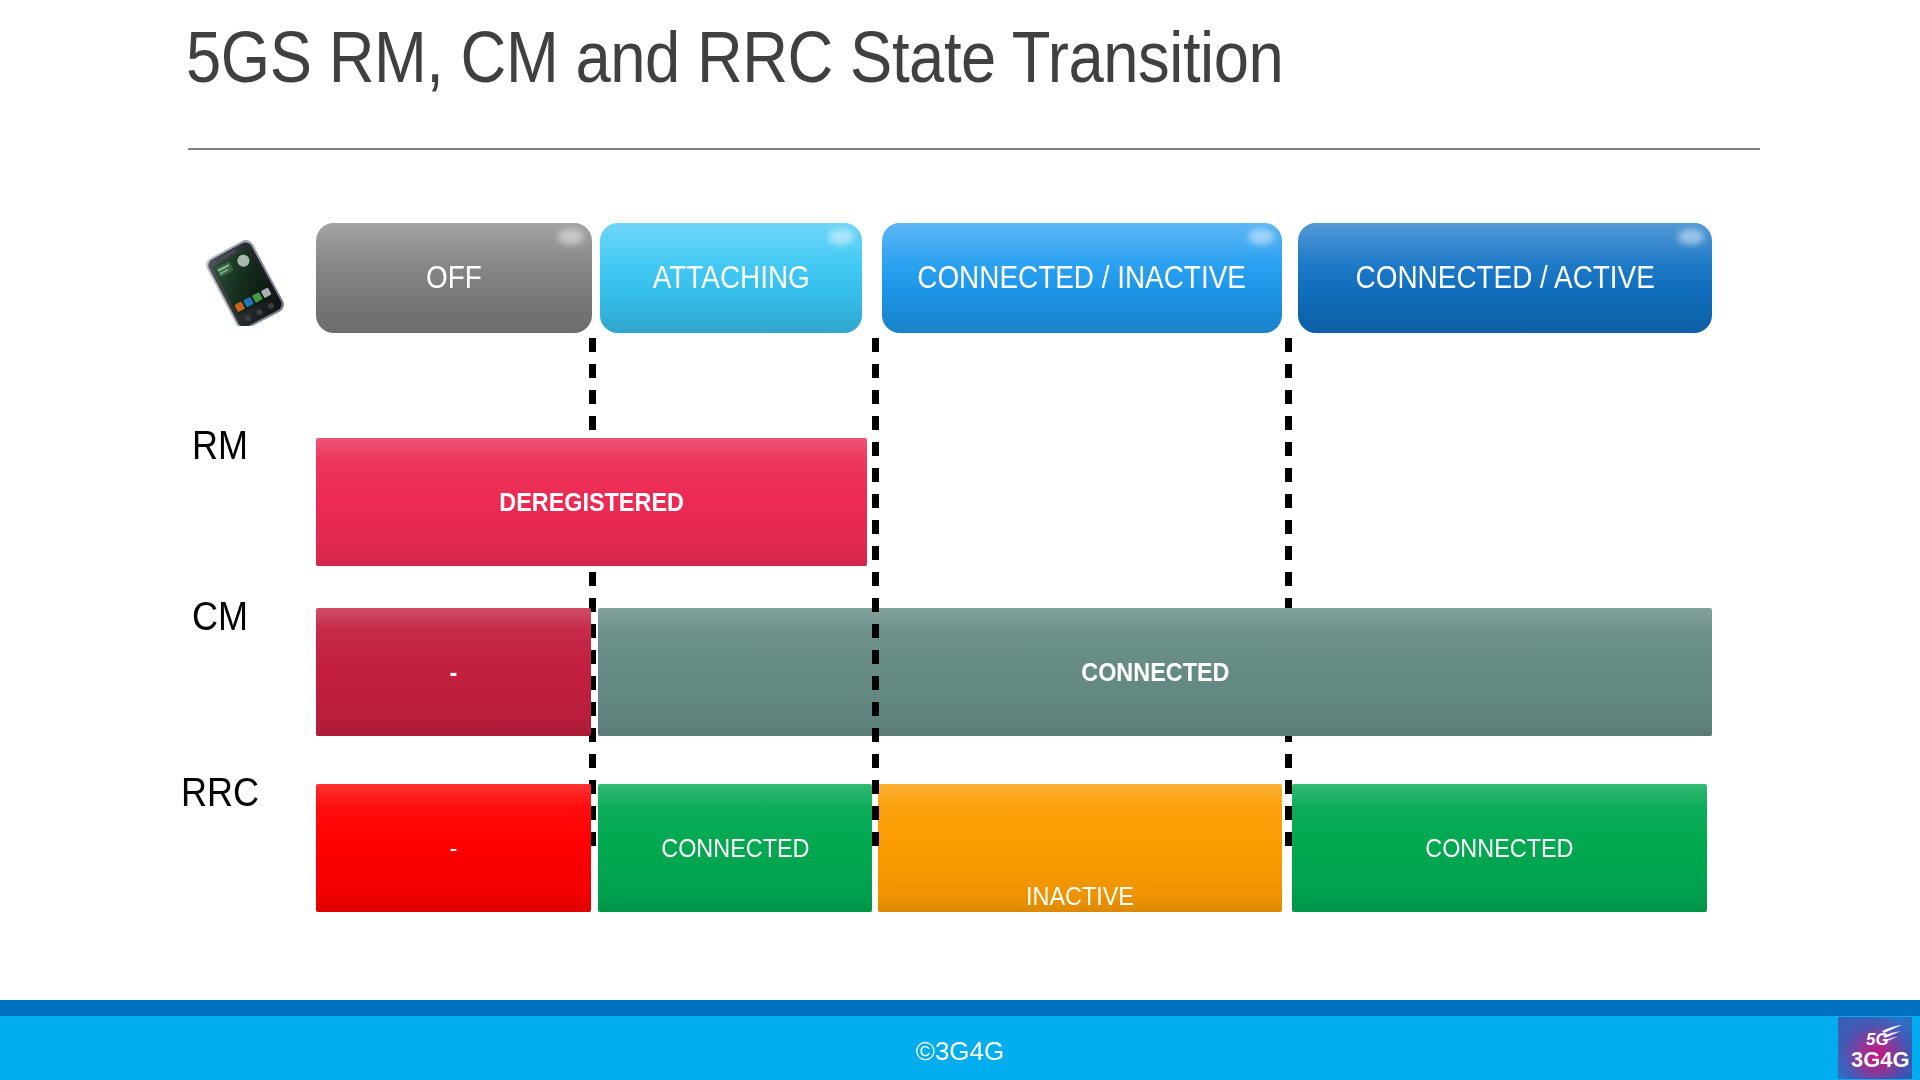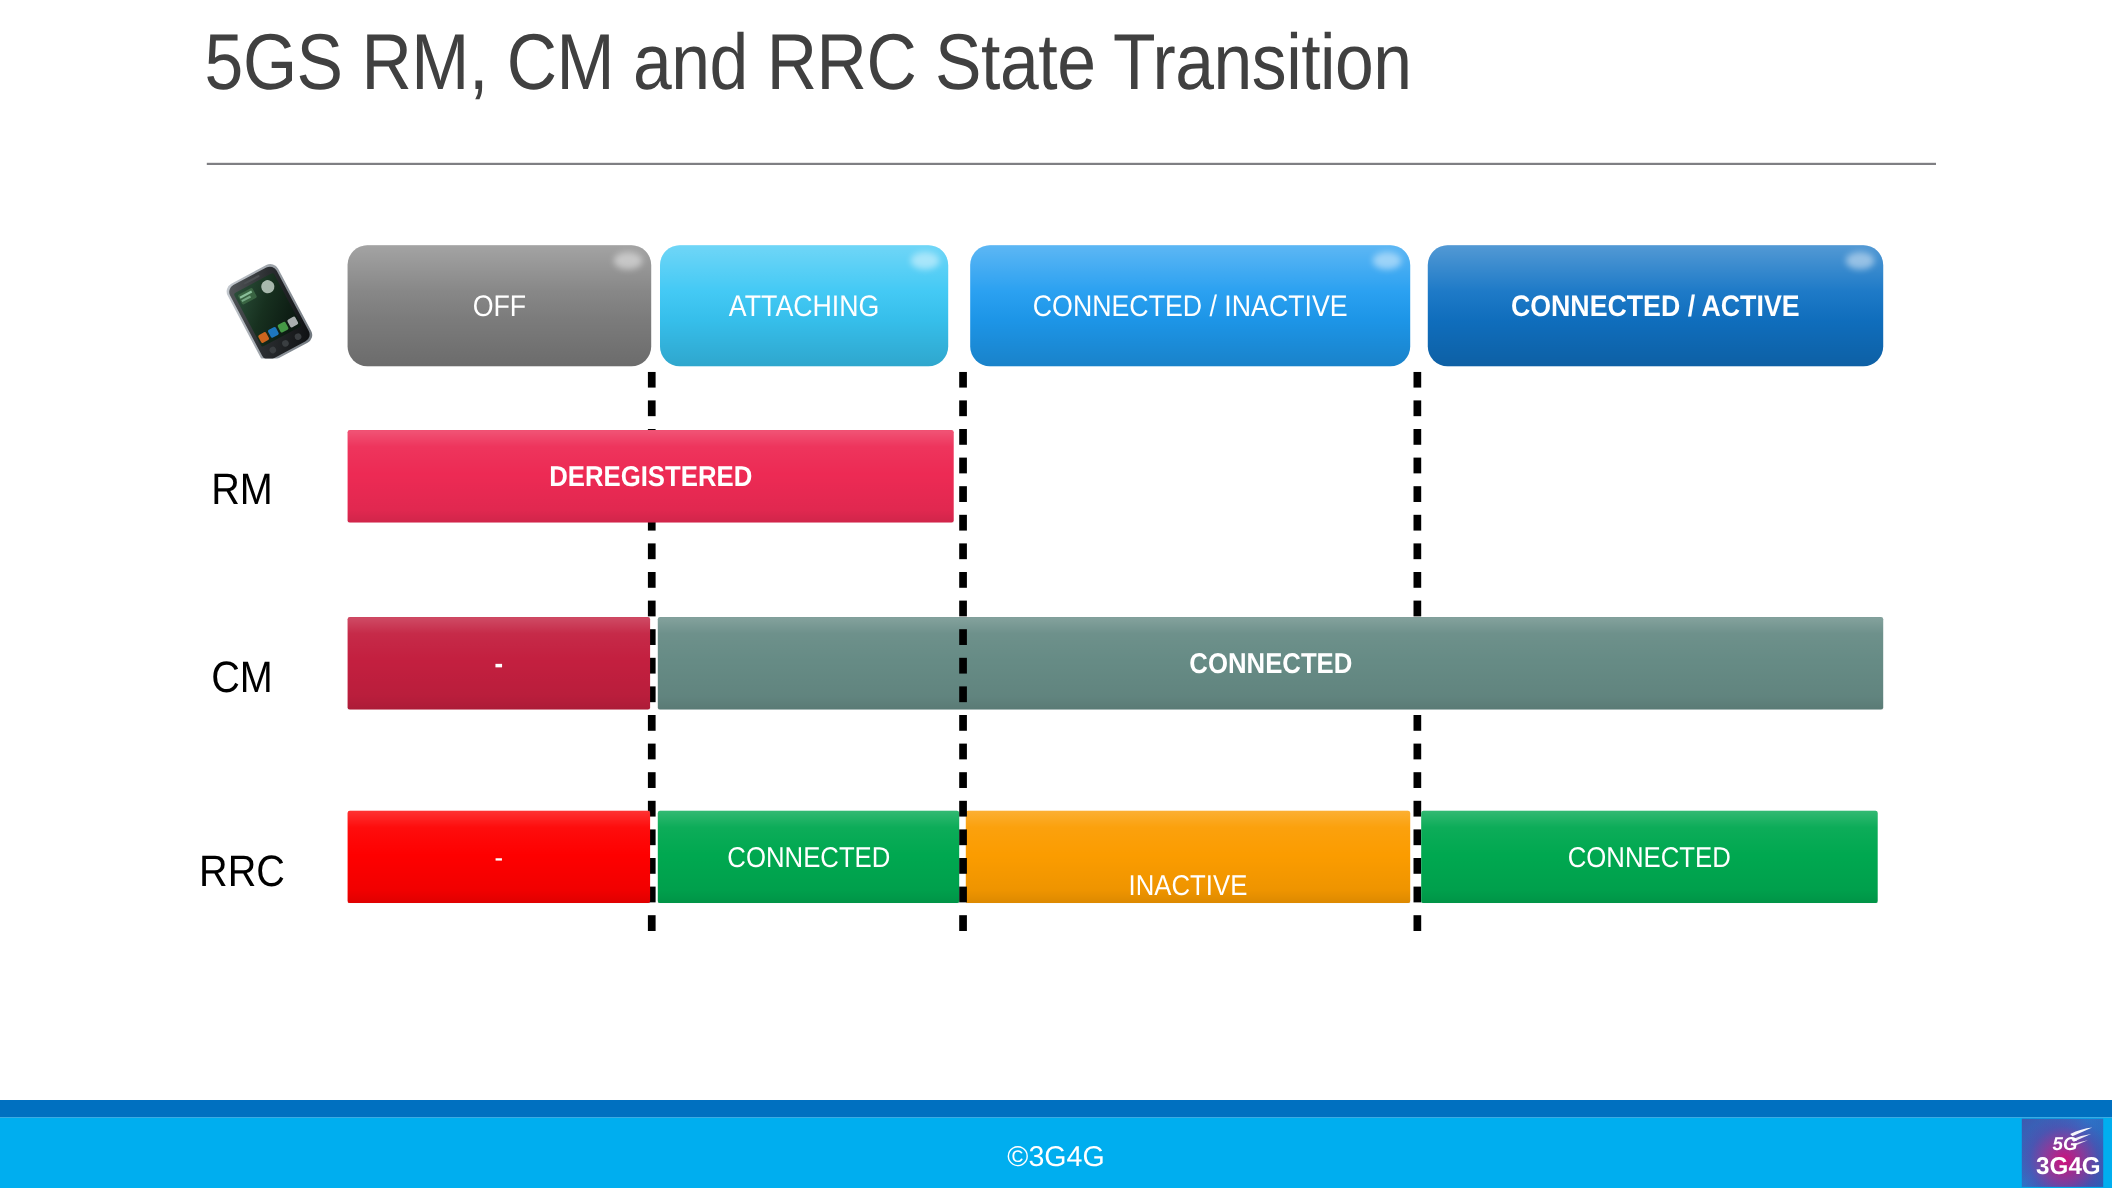--- a/index.html
+++ b/index.html
@@ -82,21 +82,21 @@
     z-index: 2;
     text-align: center;
     white-space: nowrap;
     transform: scaleX(0.9);
   }
 
   
   .pill {
     border-radius: 18px;
     height: 110px;
-    font-size: 27px;
+    font-size: 31px;
     font-weight: 400;
     z-index: 4;
   }
   .pill::before {
     content: "";
     position: absolute;
     left: 0; top: 0; right: 0; bottom: 0;
     border-radius: 18px;
     background: linear-gradient(to bottom,
                 rgba(255,255,255,0.28) 0%,
@@ -111,23 +111,24 @@
     right: 8px; top: 6px;
     width: 26px; height: 16px;
     border-radius: 50%;
     background: rgba(255,255,255,0.45);
     filter: blur(3px);
     pointer-events: none;
   }
 
   
   .slab {
-    height: 84px;
+    height: 128px;
     border-radius: 2px;
     font-size: 26px;
+    margin-top: 47px;
   }
   .slab::before {
     content: "";
     position: absolute;
     left: 0; top: 0; right: 0; bottom: 0;
     background: linear-gradient(to bottom,
                 rgba(255,255,255,0.20) 0%,
                 rgba(255,255,255,0.05) 18%,
                 rgba(255,255,255,0.00) 48%,
                 rgba(0,0,0,0.05) 86%,
@@ -236,21 +237,21 @@
 
   <div class="bar pill" style="left: 316px; top: 223px; width: 276px; background: rgb(128, 128, 128);">
     <span class="bar-label">OFF</span>
   </div>
   <div class="bar pill" style="left: 882px; top: 223px; width: 400px; background: rgb(30, 155, 240);">
     <span class="bar-label">CONNECTED / INACTIVE</span>
   </div>
   <div class="bar pill" style="left: 600px; top: 223px; width: 262px; background: rgb(56, 198, 244);">
     <span class="bar-label">ATTACHING</span>
   </div>
-  <div class="bar pill" style="left: 1298px; top: 223px; width: 414px; background: rgb(16, 114, 196); font-weight: bold;">
+  <div class="bar pill" style="left: 1298px; top: 223px; width: 414px; background: rgb(16, 114, 196);">
     <span class="bar-label">CONNECTED / ACTIVE</span>
   </div>
 
   <div class="row-label" style="left:145px; top:423px;">
     <span>RM</span>
   </div>
   <div class="bar slab bold" style="left: 316px; top: 391px; width: 551px; background: rgb(237, 42, 84);">
     <span class="bar-label">DEREGISTERED</span>
   </div>
 

